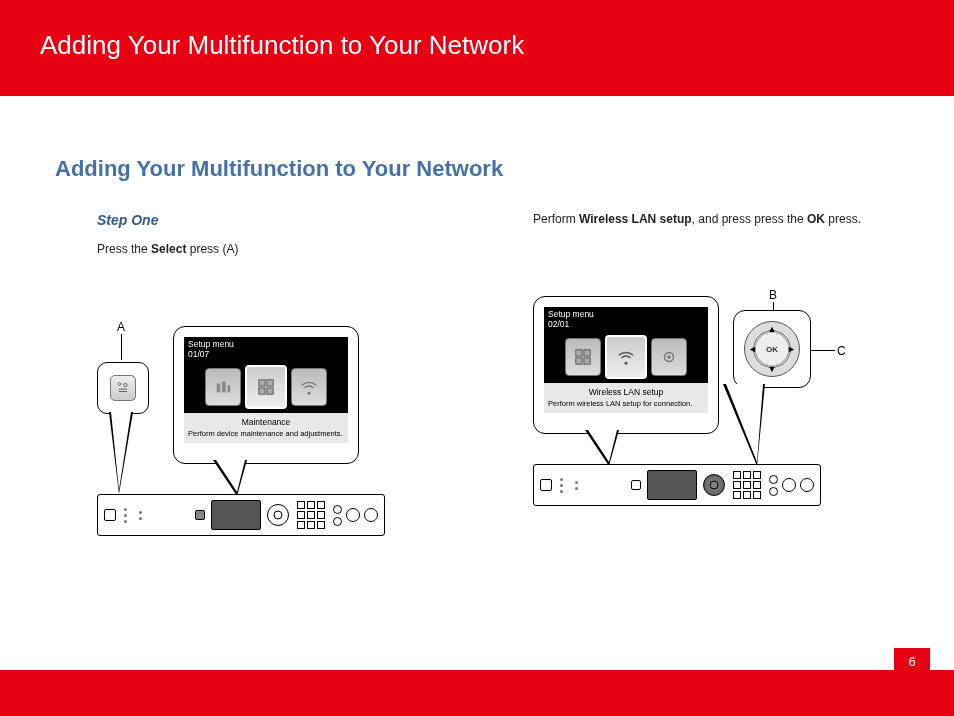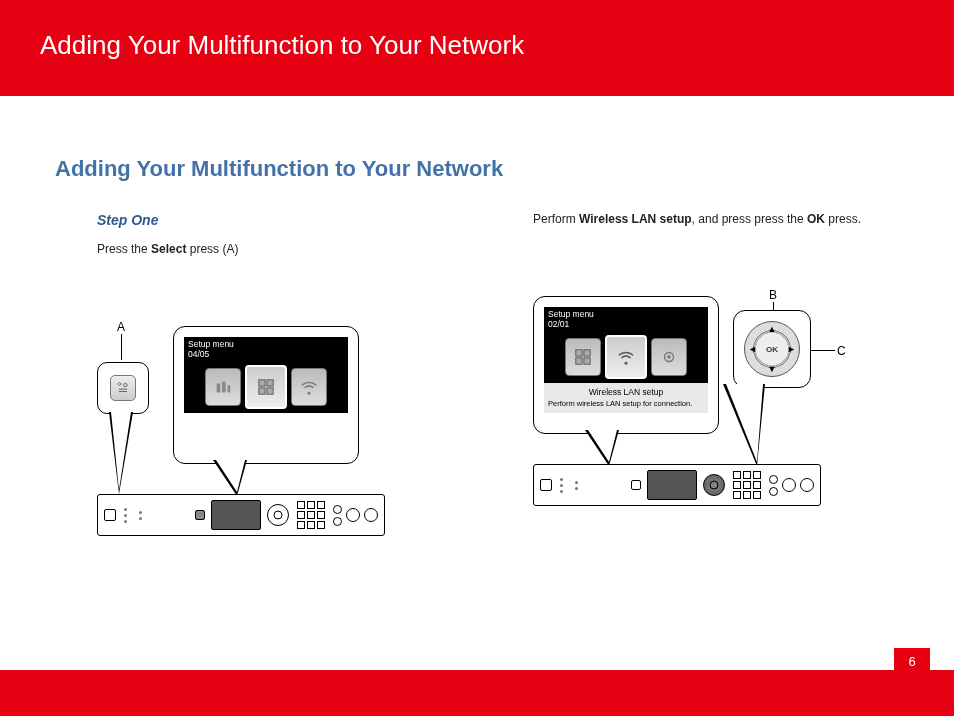--- a/index.html
+++ b/index.html
@@ -236,21 +236,21 @@
           </div>
         </div>
 
         <div class="pointer" style="left:54px; top:86px; border-right-width:14px; border-top-width:82px;"></div>
         <div class="pointer inner" style="left:55px; top:86px; border-right-width:12px; border-top-width:78px;"></div>
 
         <div class="screen-callout">
           <div class="lcd">
             <div class="lcd-top">
               <span>Setup menu</span>
-              <span>04/05</span>
+              <span>01/07</span>
             </div>
             <div class="lcd-slider">
               <div class="lcd-item">
                 <svg viewBox="0 0 20 20">
                     <rect x="3" y="6" width="4" height="10" fill="#888"></rect>
                     <rect x="9" y="4" width="4" height="12" fill="#888"></rect>
                     <rect x="15" y="8" width="3" height="8" fill="#888"></rect>
                   </svg>
               </div>
               <div class="lcd-item selected">
@@ -259,20 +259,24 @@
                     <rect x="11" y="2" width="7" height="7" fill="#aaa" stroke="#555"></rect>
                     <rect x="2" y="11" width="7" height="7" fill="#aaa" stroke="#555"></rect>
                     <rect x="11" y="11" width="7" height="7" fill="#aaa" stroke="#555"></rect>
                   </svg>
               </div>
               <div class="lcd-item">
                 <svg viewBox="0 0 20 20">
                     <path d="M10 16 a1 1 0 1 0 0.01 0 M5 11 a7 7 0 0 1 10 0 M2 8 a12 12 0 0 1 16 0" stroke="#777" stroke-width="1.5" fill="none"></path>
                   </svg>
               </div>
+            </div>
+            <div class="lcd-bottom">
+              <div class="title">Maintenance</div>
+              <div class="desc">Perform device maintenance and adjustments.</div>
             </div>
           </div>
         </div>
 
         <div class="pointer" style="left:158px; top:134px; border-left-width:24px; border-right-width:10px; border-top-width:36px;"></div>
         <div class="pointer inner" style="left:160px; top:134px; border-left-width:21px; border-right-width:8px; border-top-width:32px;"></div>
 
         <div class="panel">
           <div class="sq"></div>
           <div class="dots">

